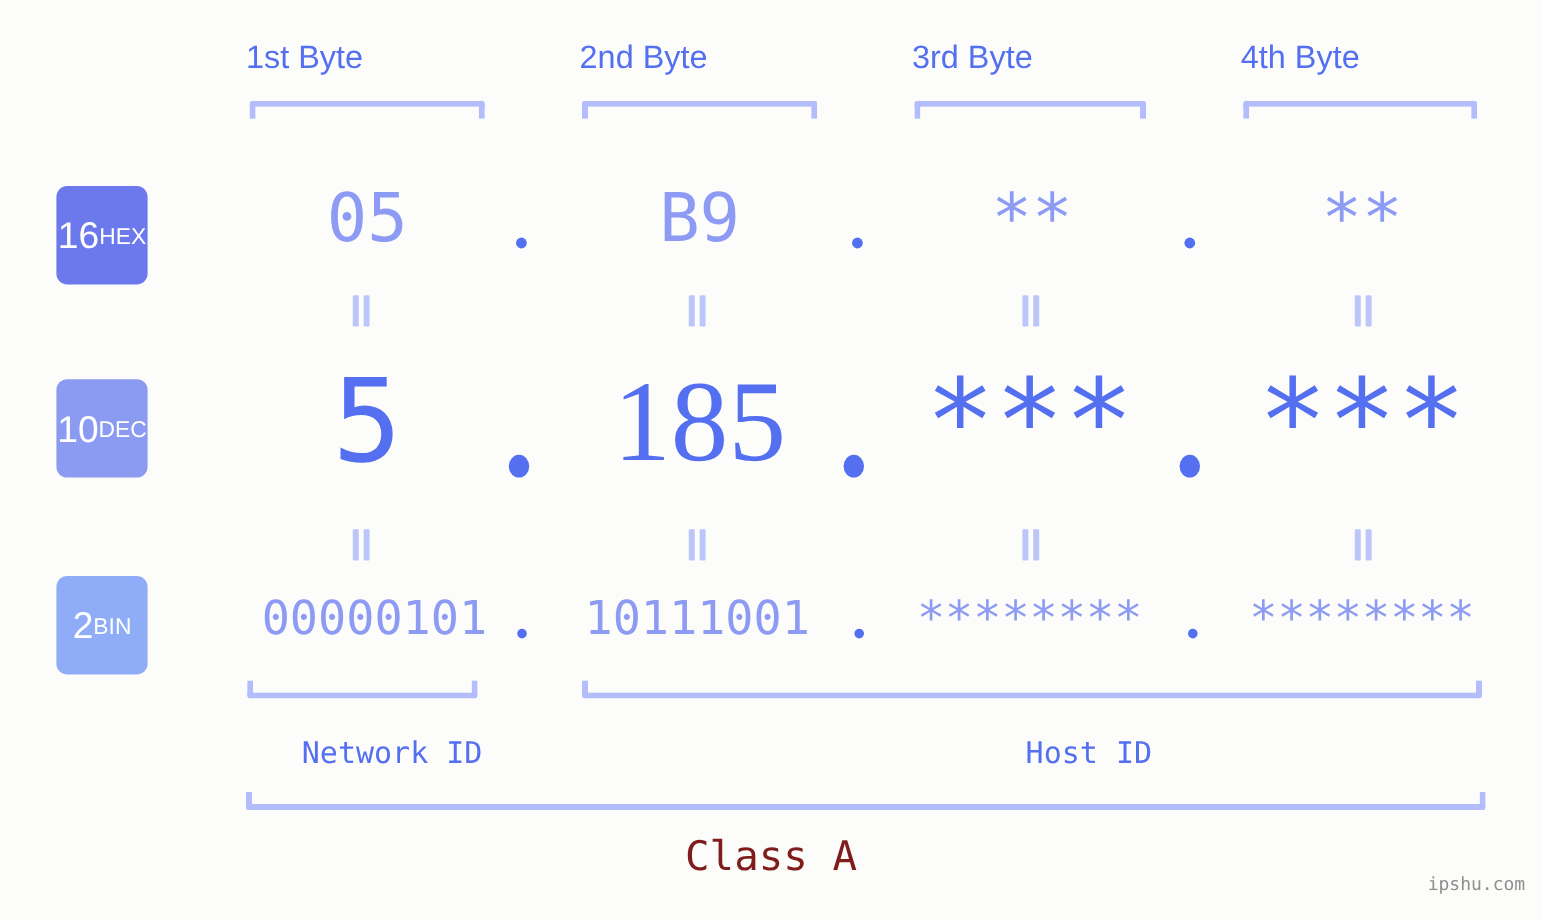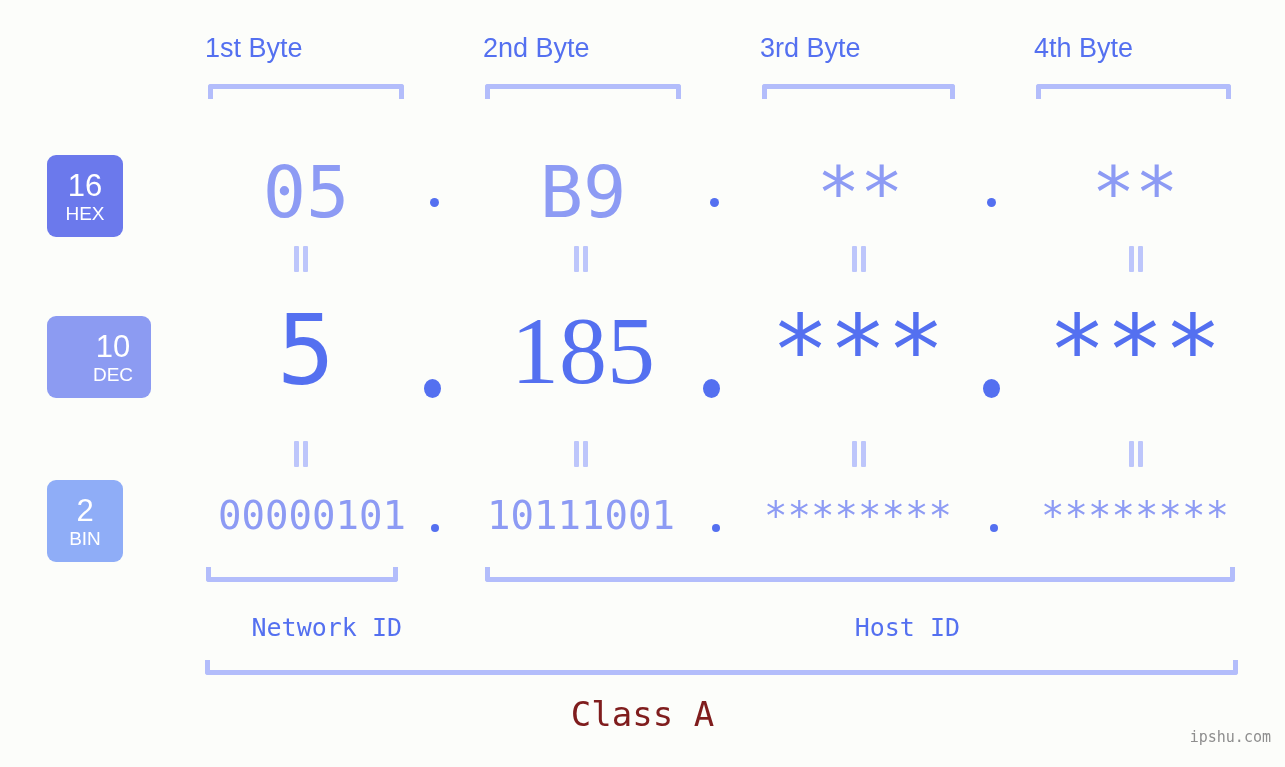--- a/index.html
+++ b/index.html
@@ -54,49 +54,49 @@
 
   
   .badge {
     position: absolute;
     left: 47px;
     width: 76px;
     height: 82px;
     border-radius: 9px;
     color: #ffffff;
     display: flex;
-    flex-direction: column;
+    flex-direction: row;
     align-items: center;
     justify-content: center;
     font-family: "Liberation Sans", sans-serif;
     line-height: 1;
   }
   .badge .num {
     font-size: 31px;
     font-weight: 400;
     letter-spacing: 0px;
   }
   .badge .nm {
     font-size: 19px;
     font-weight: 400;
     margin-top: 3px;
   }
   #badge-hex { top: 155px; background: #6b79ec; }
-  #badge-dec { top: 316px; background: #8c9bf2; padding-left: 28px; }
+  #badge-dec { top: 316px; background: #8c9bf2; }
   #badge-bin { top: 480px; background: #8fadf7; }
 
   
   .cell {
     position: absolute;
     font-family: "DejaVu Sans Mono", monospace;
     text-align: center;
     white-space: nowrap;
   }
   .row-hex .cell {
-    font-size: 72px;
+    font-size: 56px;
     color: #8d9bf4;
     top: 150px;
   }
   .row-dec .cell {
     font-size: 96px;
     color: #5470f0;
     top: 295px;
   }
   .row-bin .cell {
     font-size: 39px;

